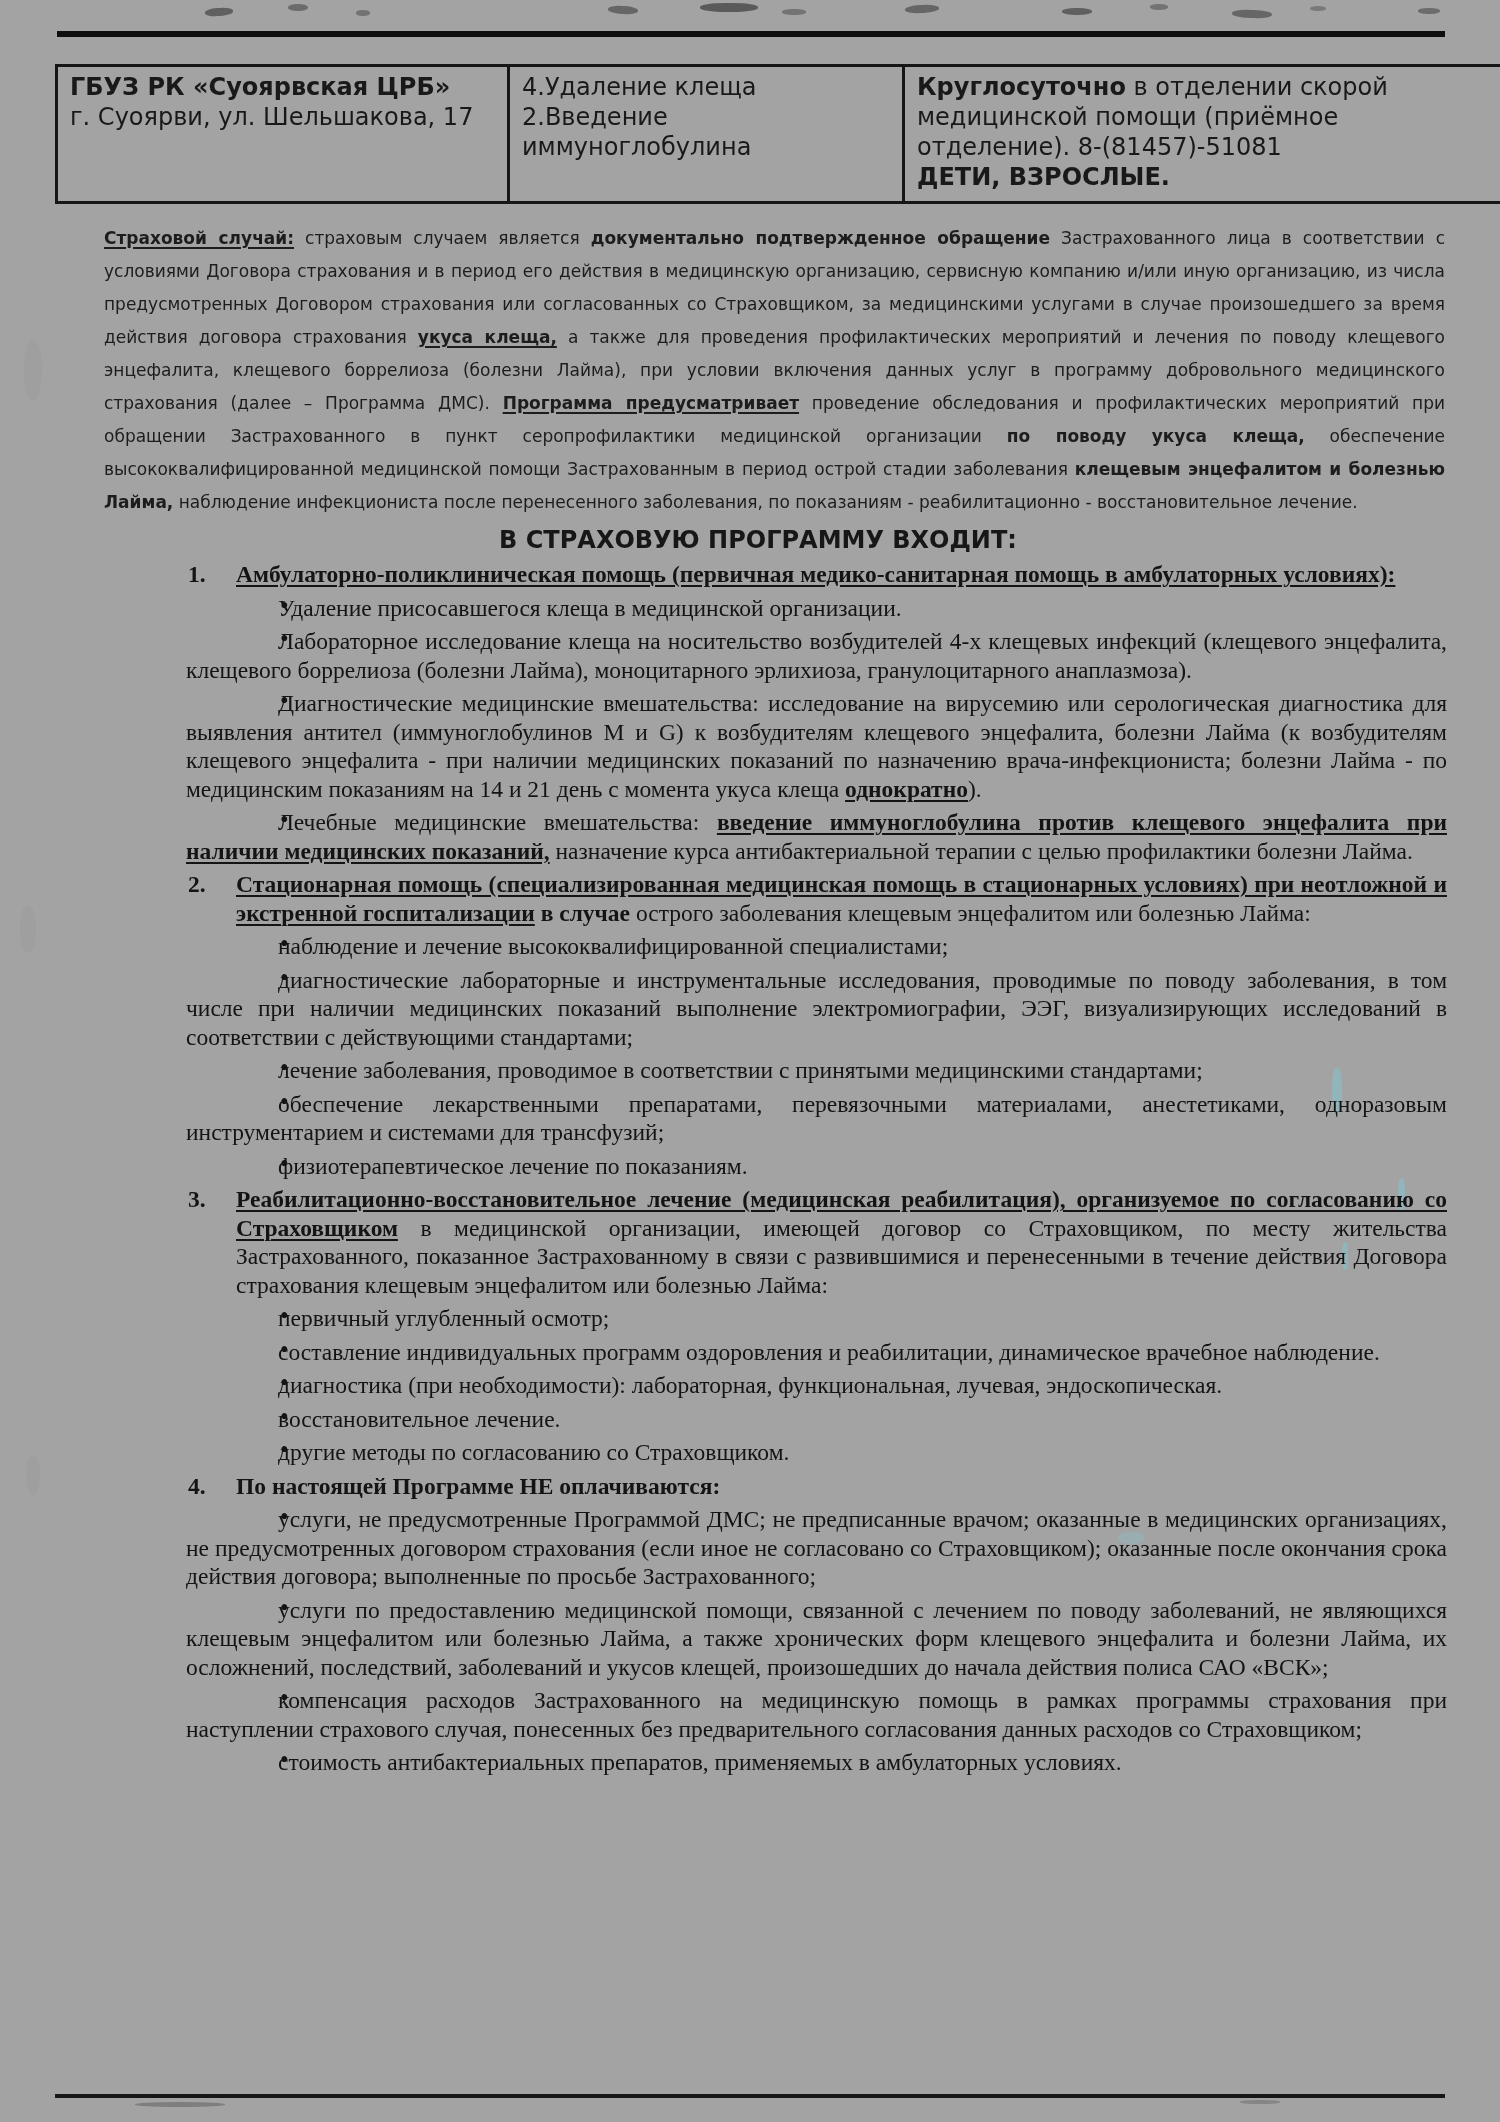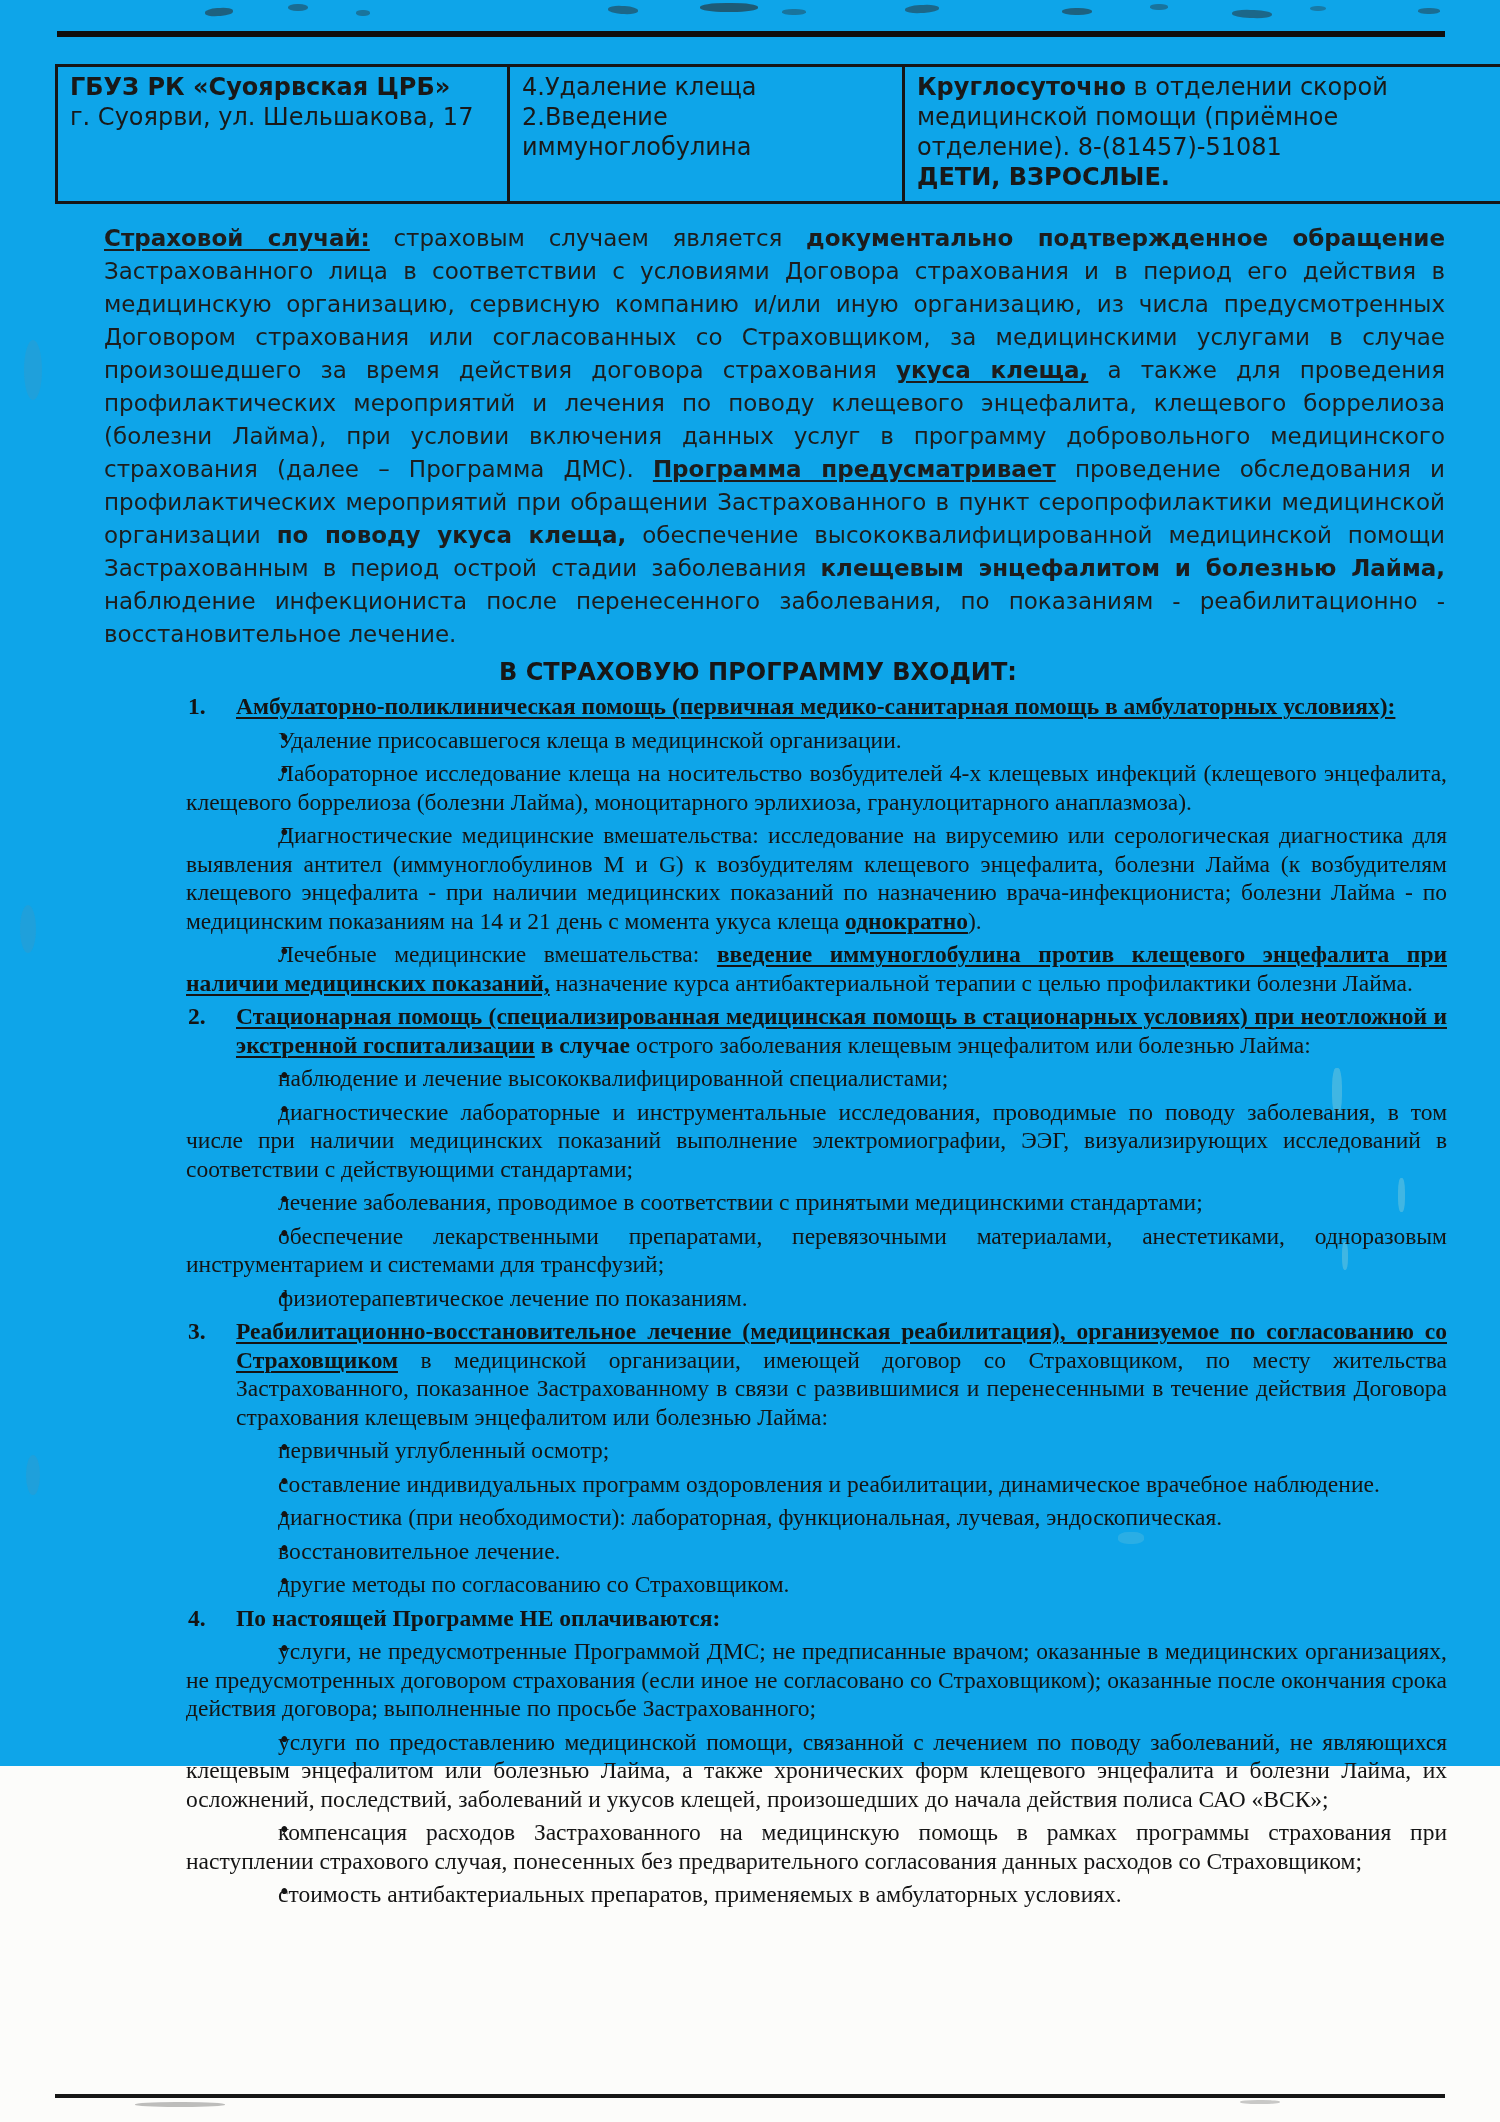--- a/index.html
+++ b/index.html
@@ -1,21 +1,21 @@
 <!DOCTYPE html>
 <html lang="ru"><head>
 <meta charset="utf-8">
 <style>
   html,body{margin:0;padding:0;}
   body{
     width:1500px;height:2122px;overflow:hidden;
     background:#fcfcfa;color:#1c1c1c;
     font-family:"DejaVu Sans",sans-serif;
   }
-  .page{position:relative;width:1500px;height:1766px;background:#0ea5e9;}
+  .page{position:relative;width:1500px;height:2122px;background:#a3a3a3;}
 
   
   .speck{position:absolute;background:#2a2a2a;border-radius:45%;}
   .smudge{position:absolute;background:#8a8a8a;border-radius:50%;opacity:.14;}
   .cyan{position:absolute;background:#7ecbdc;border-radius:40%;opacity:.45;}
 
   .top-rule{position:absolute;left:57px;top:31px;width:1388px;height:6px;background:#0e0e0e;}
   .bottom-rule{position:absolute;left:55px;top:2094px;width:1390px;height:4px;background:#161616;}
 
   table.hdr{
@@ -26,21 +26,21 @@
   table.hdr td{border:3px solid #161616;vertical-align:top;padding:5px 12px 9px 12px;}
   td.c1{width:425px;}
   td.c2{width:368px;}
   td.c3{width:575px;}
   .clinic-name{font-weight:bold;}
 
   .content{position:absolute;left:0;top:222px;width:1500px;}
 
   .intro{
     margin:0 55px 0 104px;
-    font-size:23px;line-height:33px;
+    font-size:17px;line-height:33px;
     text-align:justify;color:#1d1d1d;
   }
 
   .heading{
     margin:7px 0 6px 0;text-align:center;
     font-size:24px;font-weight:bold;color:#171717;padding-left:16px;
   }
 
   .list{
     margin:0 53px 0 186px;

